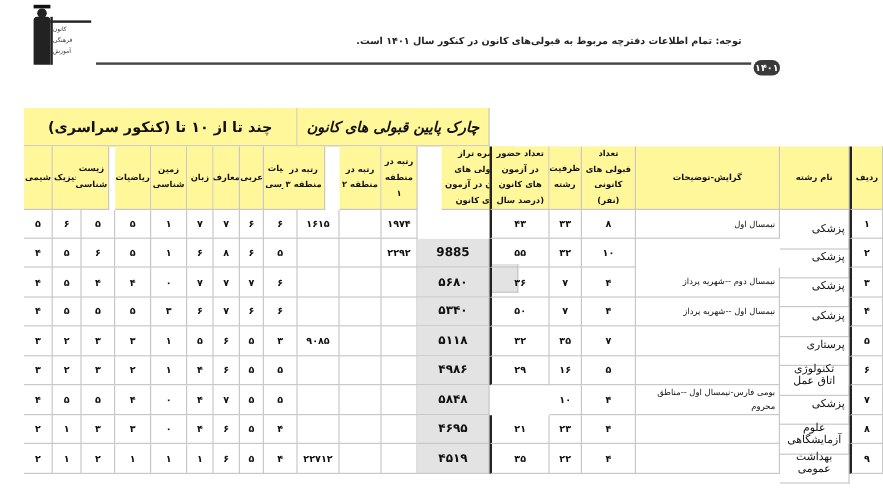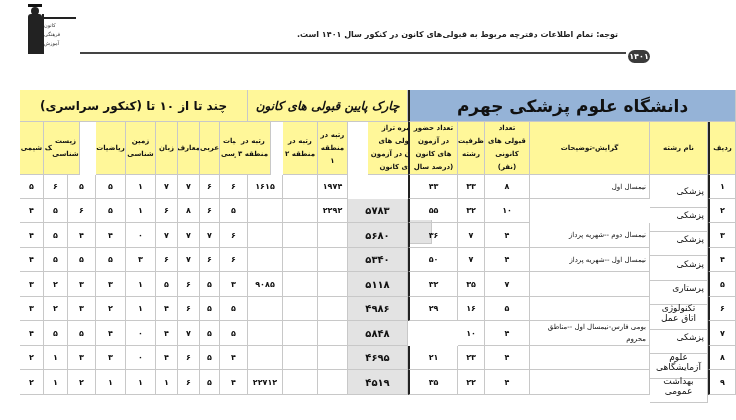--- a/index.html
+++ b/index.html
@@ -49,24 +49,23 @@
   <div class="hdr-line"></div>
   <div class="note">توجه: تمام اطلاعات دفترچه مربوط به قبولی‌های کانون در کنکور سال ۱۴۰۱ است.</div>
   <div class="brand">
     <div class="brand-badge">۱۴۰۱</div>
   </div>
 </div>
 
 <div class="tbl" id="tbl">
     <div class="cell yellow title-mid" style="left: 0px; top: 0px; width: 228px; height: 32px;">چند تا از ۱۰ تا  (کنکور سراسری)</div>
     <div class="cell yellow title-mid" style="left: 228px; top: 0px; width: 160px; height: 32px; font-style: italic;">چارک پایین قبولی های کانون</div>
-    <div class="cell blue title-big thick-l" style="left: 388px; top: 0px; width: 328px; height: 32px;">دانشگاه علوم پزشکی جهرم</div>
     <div class="cell yellow colh" style="left: 0px; top: 32px; width: 24px; height: 53px;">شیمی</div>
     <div class="cell yellow colh" style="left: 24px; top: 32px; width: 24px; height: 53px;">فیزیک</div>
-    <div class="cell yellow colh" style="left: 32px; top: 32px; width: 28px; height: 53px;">زیست شناسی</div>
+    <div class="cell yellow colh" style="left: 43px; top: 32px; width: 28px; height: 53px;">زیست شناسی</div>
     <div class="cell yellow colh" style="left: 76px; top: 32px; width: 30px; height: 53px;">ریاضیات</div>
     <div class="cell yellow colh" style="left: 106px; top: 32px; width: 30px; height: 53px;">زمین شناسی</div>
     <div class="cell yellow colh" style="left: 136px; top: 32px; width: 22px; height: 53px;">زبان</div>
     <div class="cell yellow colh" style="left: 158px; top: 32px; width: 22px; height: 53px;">معارف</div>
     <div class="cell yellow colh" style="left: 180px; top: 32px; width: 20px; height: 53px;">عربی</div>
     <div class="cell yellow colh" style="left: 200px; top: 32px; width: 28px; height: 53px;">ادبیات فارسی</div>
     <div class="cell yellow colh" style="left: 216px; top: 32px; width: 35px; height: 53px;">رتبه در منطقه ۳</div>
     <div class="cell yellow colh" style="left: 263px; top: 32px; width: 35px; height: 53px;">رتبه در منطقه ۲</div>
     <div class="cell yellow colh" style="left: 298px; top: 32px; width: 30px; height: 53px;">رتبه در منطقه ۱</div>
     <div class="cell yellow colh" style="left: 328px; top: 32px; width: 60px; height: 53px; margin-left: 20px;">نمره تراز قبولی های کانون در آزمون های کانون</div>
@@ -100,21 +99,21 @@
     <div class="cell num" style="left: 48px; top: 109px; width: 28px; height: 24px;">۶</div>
     <div class="cell num" style="left: 76px; top: 109px; width: 30px; height: 24px;">۵</div>
     <div class="cell num" style="left: 106px; top: 109px; width: 30px; height: 24px;">۱</div>
     <div class="cell num" style="left: 136px; top: 109px; width: 22px; height: 24px;">۶</div>
     <div class="cell num" style="left: 158px; top: 109px; width: 22px; height: 24px;">۸</div>
     <div class="cell num" style="left: 180px; top: 109px; width: 20px; height: 24px;">۶</div>
     <div class="cell num" style="left: 200px; top: 109px; width: 28px; height: 24px;">۵</div>
     <div class="cell num" style="left: 228px; top: 109px; width: 35px; height: 24px;"></div>
     <div class="cell num" style="left: 263px; top: 109px; width: 35px; height: 24px;"></div>
     <div class="cell num" style="left: 298px; top: 109px; width: 30px; height: 24px;">۲۲۹۲</div>
-    <div class="cell gray numbig" style="left: 328px; top: 109px; width: 60px; height: 24px;">۵۷۸۳</div>
+    <div class="cell gray numbig" style="left: 328px; top: 109px; width: 60px; height: 24px;">9885</div>
     <div class="cell num thick-l" style="left: 388px; top: 109px; width: 50px; height: 24px;">۵۵</div>
     <div class="cell num" style="left: 438px; top: 109px; width: 27px; height: 24px;">۳۲</div>
     <div class="cell num" style="left: 465px; top: 109px; width: 45px; height: 24px;">۱۰</div>
     <div class="cell txt-r" style="left: 630px; top: 109px; width: 58px; height: 24px;">پزشکی</div>
     <div class="cell num thick-l" style="left: 688px; top: 109px; width: 28px; height: 24px;">۲</div>
     <div class="cell num" style="left: 0px; top: 133px; width: 24px; height: 25px;">۴</div>
     <div class="cell num" style="left: 24px; top: 133px; width: 24px; height: 25px;">۵</div>
     <div class="cell num" style="left: 48px; top: 133px; width: 28px; height: 25px;">۴</div>
     <div class="cell num" style="left: 76px; top: 133px; width: 30px; height: 25px;">۴</div>
     <div class="cell num" style="left: 106px; top: 133px; width: 30px; height: 25px;">۰</div>

